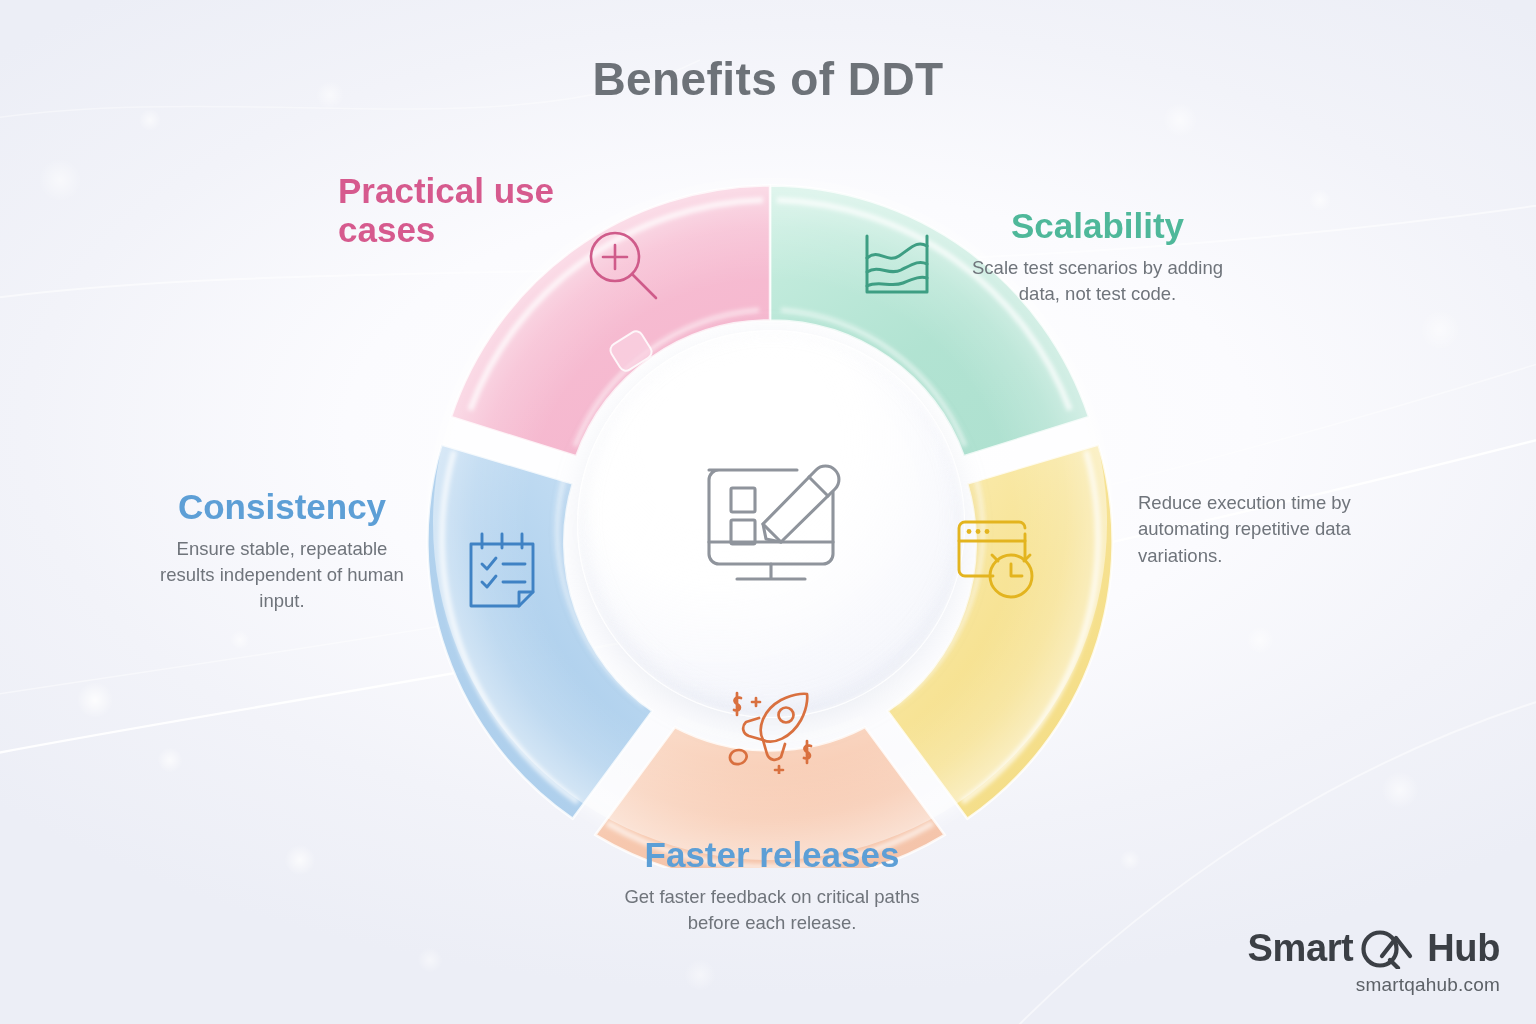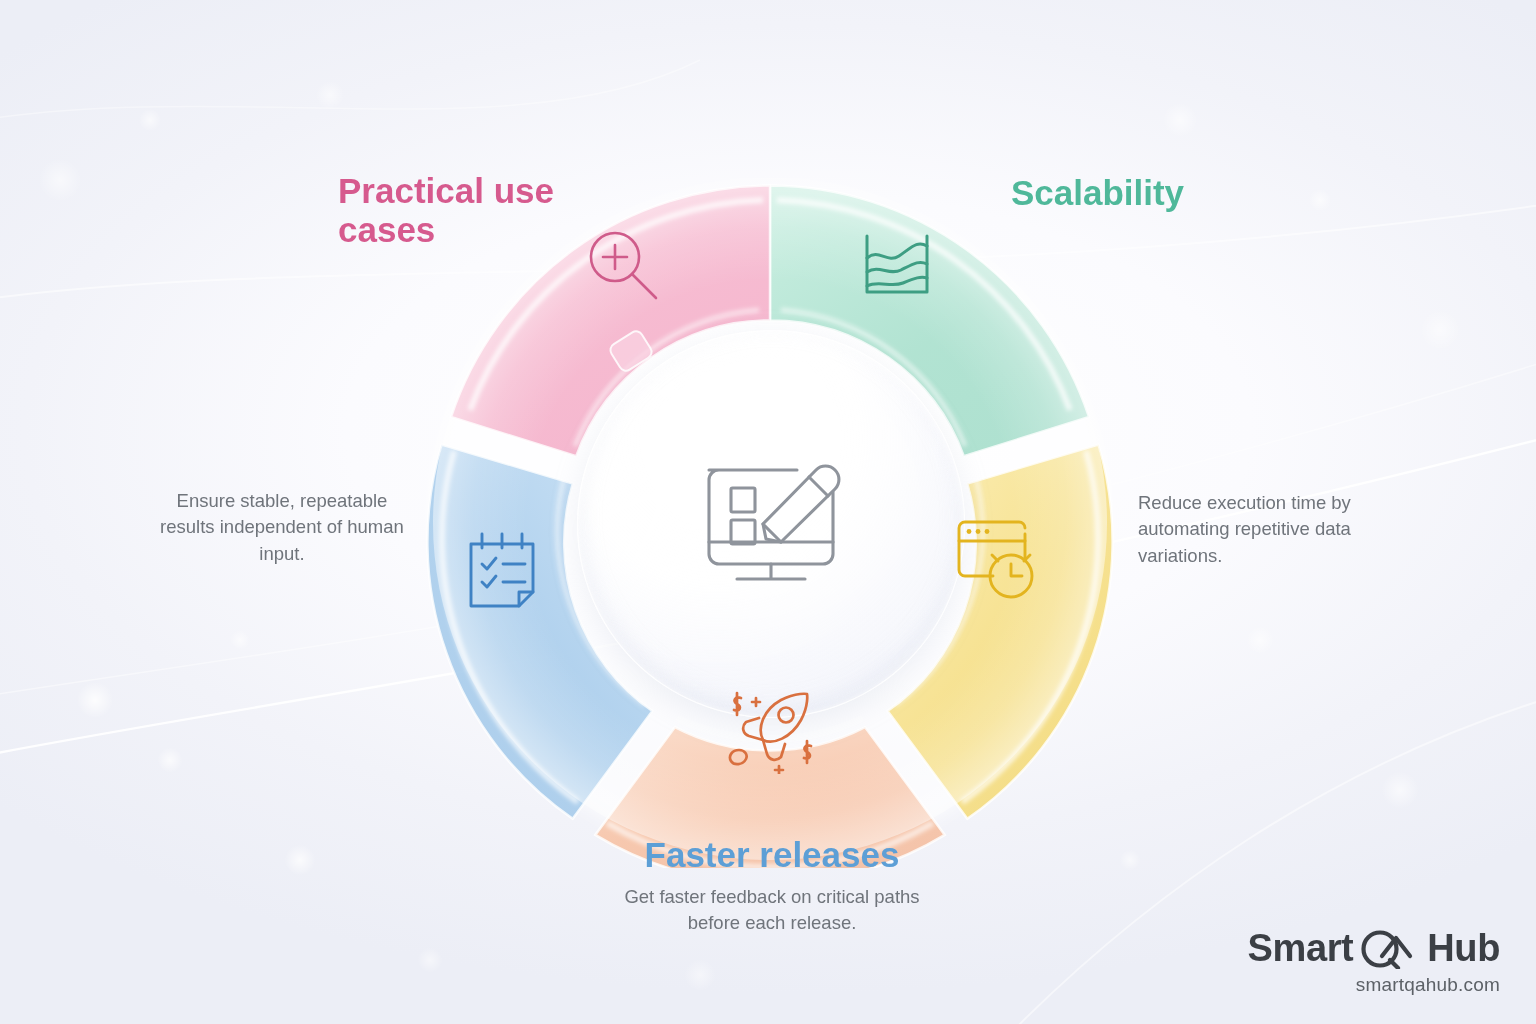--- a/index.html
+++ b/index.html
@@ -106,21 +106,21 @@
     line-height: 1.42;
     color: #6f747b;
     margin: 0;
   }
 
   #blk-practical { left: 300px; top: 172px; width: 320px; text-align: left; }
   #blk-practical .label-head { color: #d65a8e; text-align: left; padding-left: 38px; }
   #blk-practical .label-body { padding-left: 32px; }
 
   #blk-scalability { left: 965px; top: 174px; width: 265px; text-align: center; }
-  #blk-scalability .label-head { color: #4fb89a; }
+  #blk-scalability .label-head { color: #4fb89a; margin-top: 33px; }
 
   #blk-efficiency { left: 1130px; top: 490px; width: 300px; text-align: left; }
   #blk-efficiency .label-head { color: #f0bc35; padding-left: 12px; }
   #blk-efficiency .label-body { padding-left: 8px; }
 
   #blk-releases { left: 612px; top: 836px; width: 320px; text-align: center; }
   #blk-releases .label-head { color: #5d9fd6; }
 
   #blk-consistency { left: 152px; top: 488px; width: 260px; text-align: center; }
   #blk-consistency .label-head { color: #5d9fd6; }
@@ -154,20 +154,21 @@
   <div class="bokeh"></div>
 
   <svg class="arcs" width="1536" height="1024" viewBox="0 0 1536 1024">
     <path d="M-40,760 C320,690 760,640 1576,430" fill="none" stroke="rgba(255,255,255,.92)" stroke-width="2.4"></path>
     <path d="M-40,700 C340,640 820,590 1576,352" fill="none" stroke="rgba(255,255,255,.45)" stroke-width="1.6"></path>
     <path d="M-20,300 C340,250 900,300 1576,200" fill="none" stroke="rgba(255,255,255,.55)" stroke-width="2"></path>
     <path d="M1000,1044 C1140,900 1330,760 1576,690" fill="none" stroke="rgba(255,255,255,.5)" stroke-width="2"></path>
     <path d="M-20,120 C240,80 520,150 700,60" fill="none" stroke="rgba(255,255,255,.4)" stroke-width="1.5"></path>
   </svg>
 
+  <div id="title">Benefits of DDT</div>
 
   <div id="donut-wrap">
 
     <svg id="donut-svg" width="690" height="690" viewBox="0 0 690 690">
       <defs>
 
         <linearGradient id="g-pink" x1="0" y1="0" x2="0.6" y2="1">
           <stop offset="0%" stop-color="#fbc9dc" stop-opacity=".95"></stop>
           <stop offset="45%" stop-color="#f6b7ce" stop-opacity=".92"></stop>
           <stop offset="100%" stop-color="#f3a8c4" stop-opacity=".82"></stop>
@@ -352,32 +353,34 @@
       </g>
     </svg>
   </div>
 
   <div class="label-block" id="blk-practical">
     <p class="label-head">Practical use cases</p>
   </div>
 
   <div class="label-block" id="blk-scalability">
     <p class="label-head">Scalability</p>
+    <p class="label-body">Scale test scenarios by adding data, not test code.</p>
   </div>
 
   <div class="label-block" id="blk-efficiency">
     <p class="label-body">Reduce execution time by automating repetitive data variations.</p>
   </div>
 
   <div class="label-block" id="blk-releases">
     <p class="label-head">Faster releases</p>
     <p class="label-body">Get faster feedback on critical paths before each release.</p>
   </div>
 
   <div class="label-block" id="blk-consistency">
+    <p class="label-head">Consistency</p>
     <p class="label-body">Ensure stable, repeatable results independent of human input.</p>
   </div>
 
   <div id="logo">
     <div id="logo-row">
       <span class="logo-word">Smart</span>
       <svg width="68" height="40" viewBox="0 0 68 40">
         <g fill="none" stroke="#3b3f45" stroke-width="4.2" stroke-linecap="round" stroke-linejoin="round">
           <circle cx="24" cy="20" r="16.5"></circle>
           <line x1="34" y1="31" x2="42" y2="39"></line>

